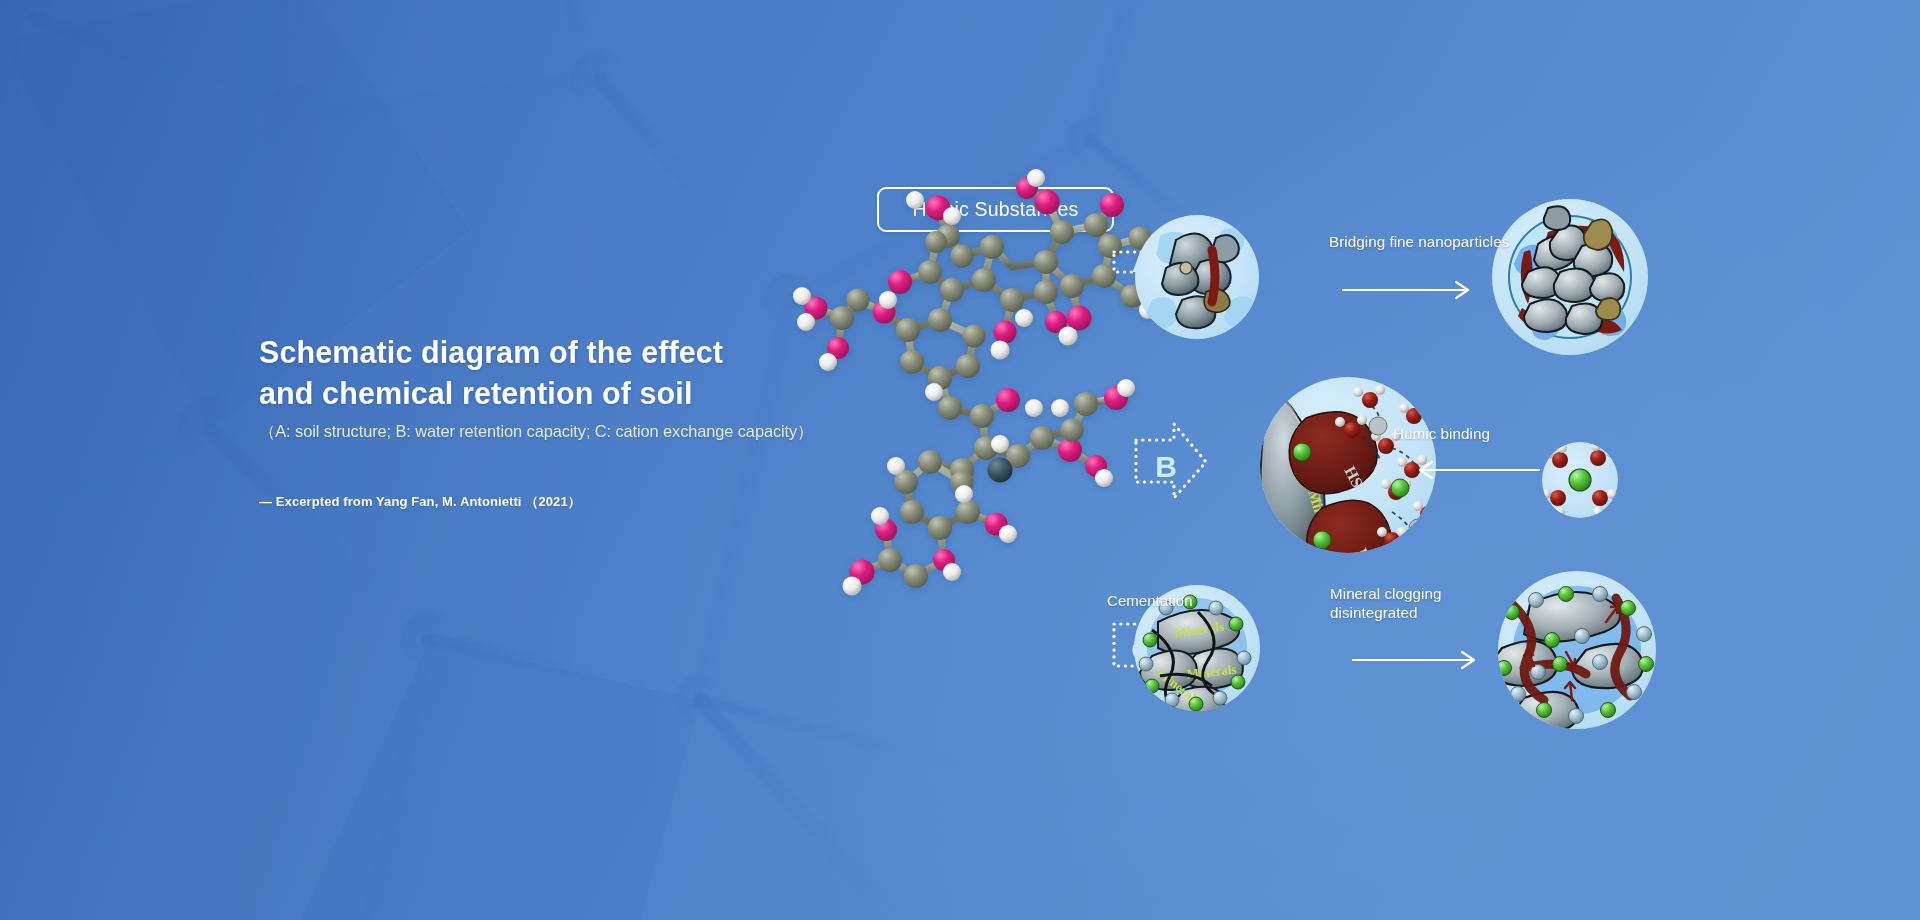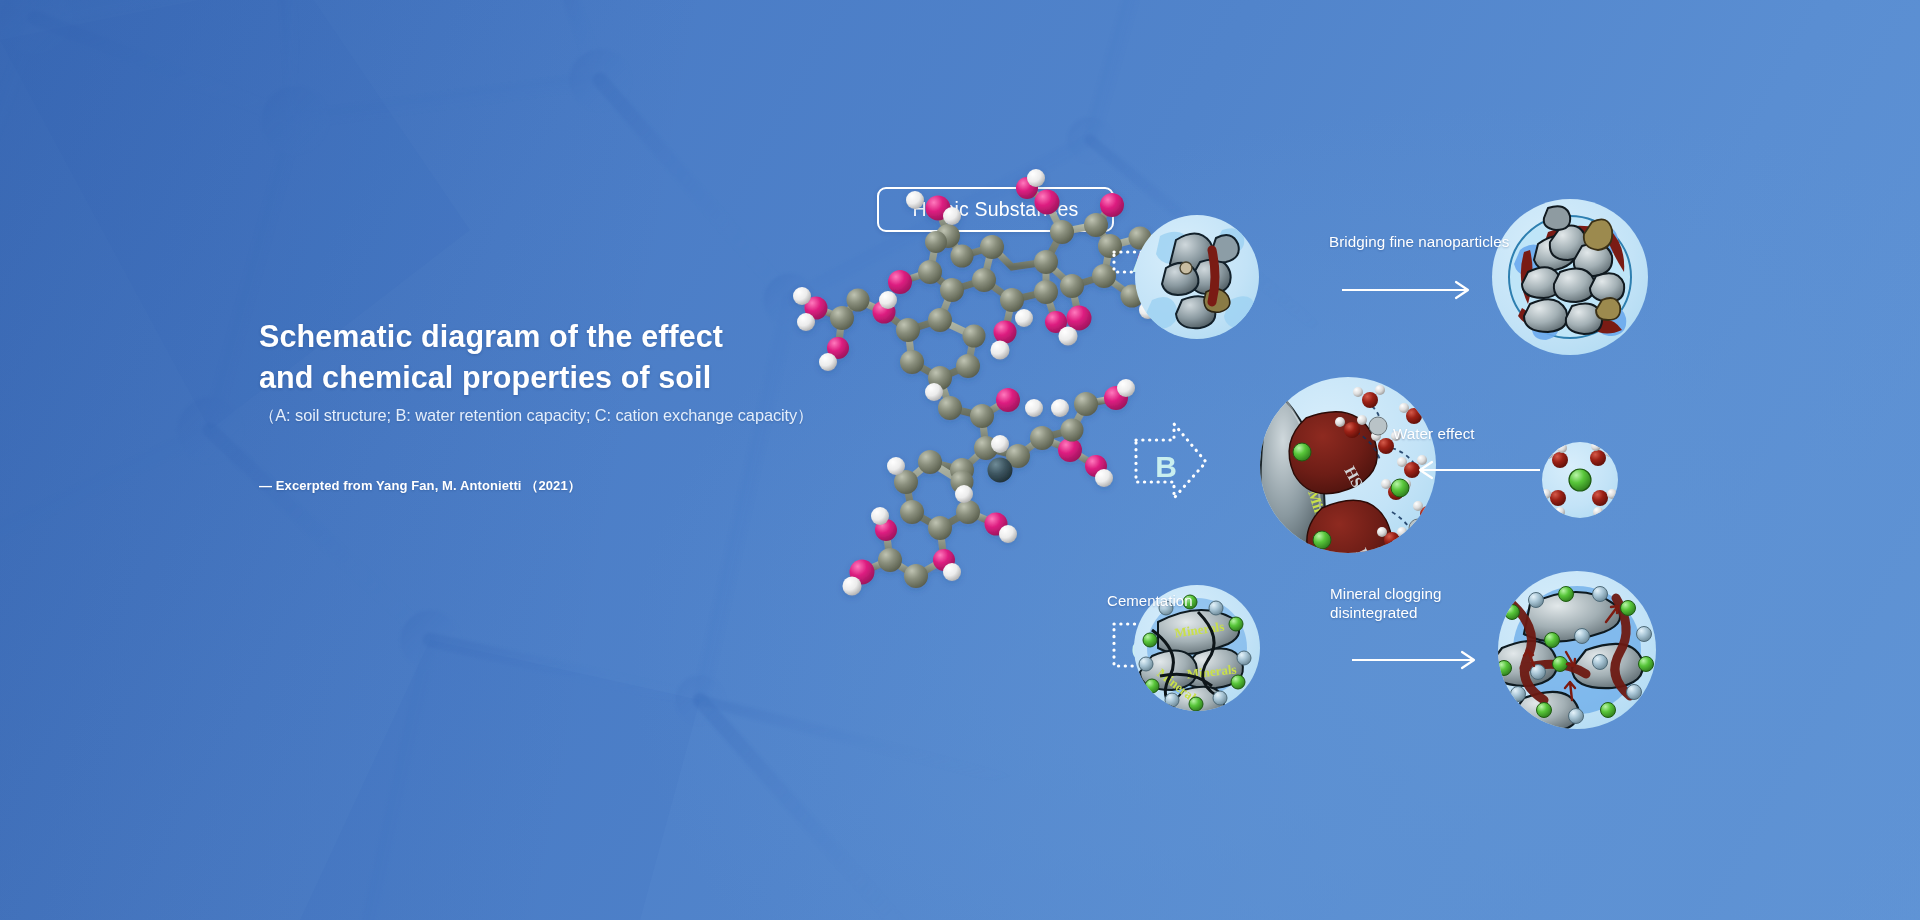--- a/index.html
+++ b/index.html
@@ -18,21 +18,21 @@
       radial-gradient(ellipse 1400px 900px at 78% 72%, #5e92d3 0%, rgba(94,146,211,0) 62%),
       linear-gradient(118deg, #3f71bf 0%, #4a7cc6 26%, #5184cb 52%, #5a8ed2 76%, #6094d6 100%);
   }
   .bg-lattice { position:absolute; inset:0; opacity:.5; }
   .bg-vign {
     position:absolute; inset:0;
     background:linear-gradient(100deg, rgba(35,72,140,.22) 0%, rgba(35,72,140,0) 34%);
   }
 
   
-  .text-block { position:absolute; left:259px; top:316px; width:640px; }
+  .text-block { position:absolute; left:259px; top:332px; width:640px; }
   .title {
     color:#ffffff; font-size:30.5px; font-weight:bold; line-height:41px;
     letter-spacing:.1px; text-shadow:0 1px 3px rgba(20,50,105,.30);
   }
   .subtitle {
     margin-top:6px; color:#e4eefb; font-size:16.4px; font-weight:400;
     letter-spacing:-.1px; line-height:22px; text-shadow:0 1px 2px rgba(20,50,105,.22);
   }
   .credit {
     margin-top:51px; color:#ffffff; font-size:13px; font-weight:bold;
@@ -126,21 +126,21 @@
       <polygon points="0,40 300,-20 470,230 210,430"></polygon>
       <polygon points="430,640 700,700 640,920 300,920"></polygon>
     </g>
   </svg>
 
   <div class="bg-vign"></div>
 
   <div class="text-block">
     <div class="title">
       <div>Schematic diagram of the effect</div>
-      <div>and chemical properties of soil</div>
+      <div>and chemical retention of soil</div>
     </div>
     <div class="subtitle">（A: soil structure; B: water retention capacity; C: cation exchange capacity）</div>
     <div class="credit">— Excerpted from Yang Fan, M. Antonietti （2021）</div>
   </div>
 
   <div class="pill">
     <span>Humic Substances</span>
   </div>
 
   <svg class="diagram" viewBox="0 0 1920 920">
@@ -641,17 +641,17 @@
           <path d="M1534 666 l-6 -16 m0 0 l-4 6 m4-6 l5 5"></path>
           <path d="M1566 652 l8 14 m0 0 l1-7 m-1 7 l-7-2"></path>
           <path d="M1606 622 l12 -16 m0 0 l-7 1 m7-1 l-1 7"></path>
           <path d="M1572 700 l-2 -18 m0 0 l-5 6 m5-6 l5 6"></path>
         </g>
       </g>
     </g>
   </svg>
 
   <div class="alabel" id="lbl-a">Bridging fine nanoparticles</div>
-  <div class="alabel" id="lbl-b">Water effect</div>
+  <div class="alabel" id="lbl-b">Humic binding</div>
   <div class="alabel" id="lbl-c">Mineral clogging disintegrated</div>
   <div class="alabel" id="lbl-cement">Cementation</div>
 
 </div>
 
 </body></html>

